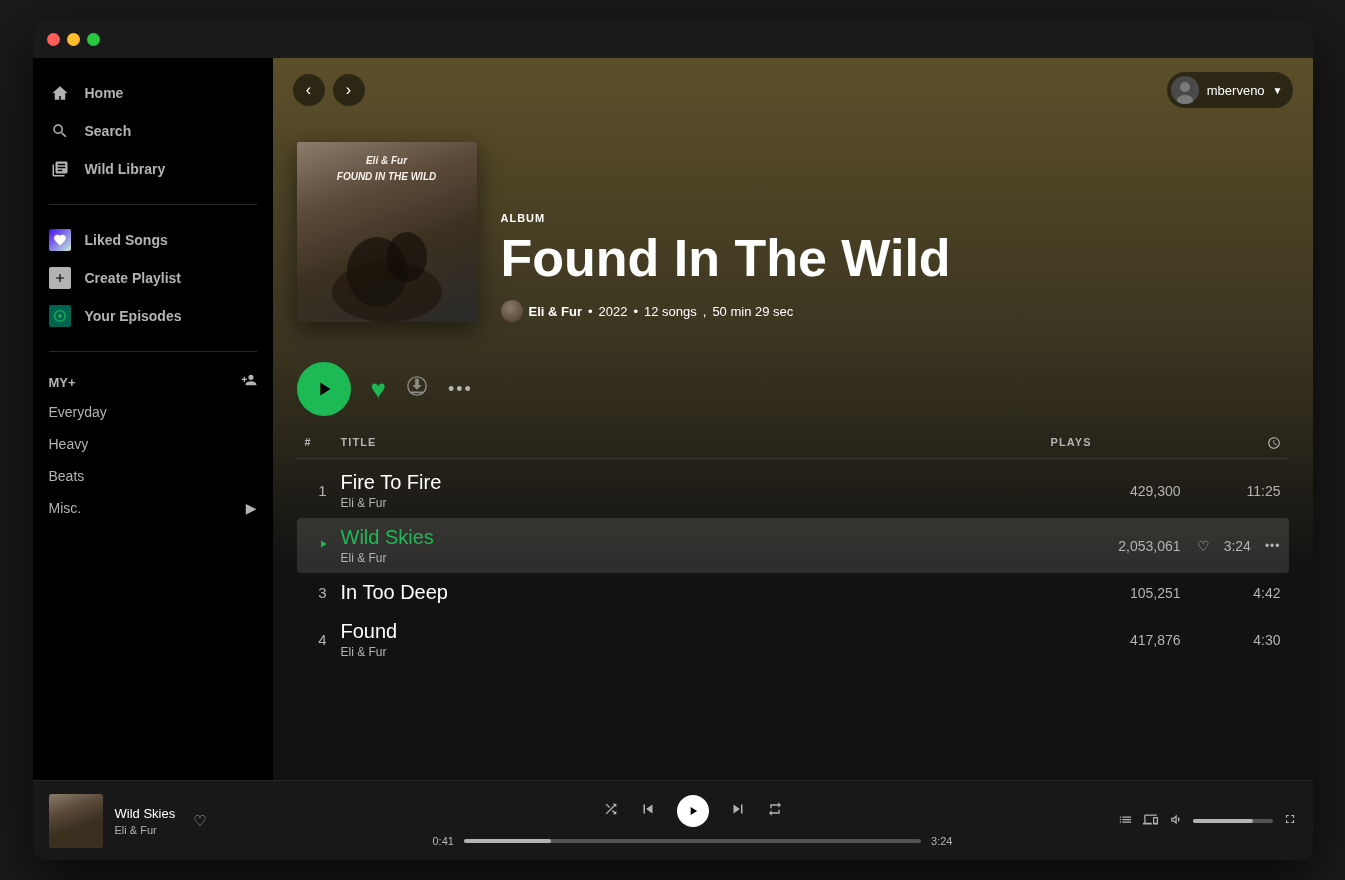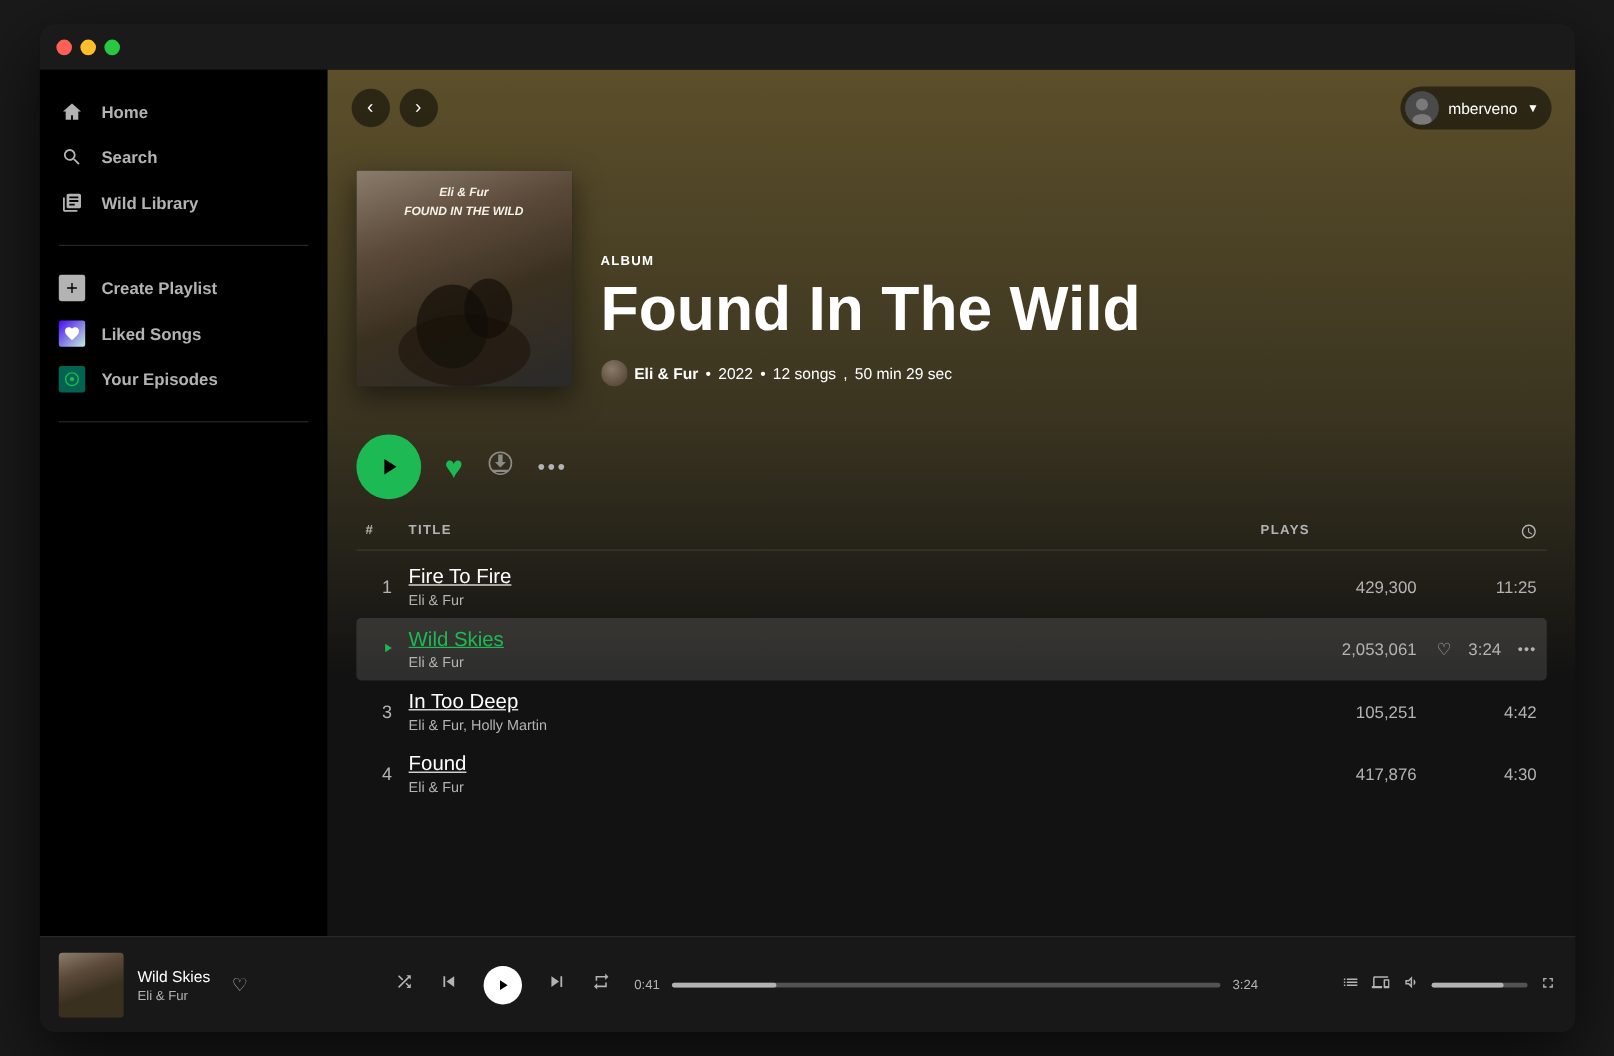--- a/index.html
+++ b/index.html
@@ -315,24 +315,23 @@
     .track-row.active { background: rgba(255,255,255,0.12); }
     .track-num {
       color: #b3b3b3;
       font-size: 15px;
       text-align: center;
     }
     .track-row.active .track-num { color: #1db954; }
     .track-play-icon { color: #1db954; font-size: 12px; }
     .track-info { display: flex; flex-direction: column; gap: 2px; }
     .track-name {
-      font-size: 17px;
+      font-size: 20px;
       color: #fff;
       font-weight: 400;
-      text-decoration: underline;
     }
     .track-row.active .track-name { color: #1db954; }
     .track-artist {
       font-size: 12px;
       color: #b3b3b3;
     }
     .track-plays {
       font-size: 14px;
       color: #b3b3b3;
       text-align: right;
@@ -383,23 +382,23 @@
     }
     .player-track-artist {
       font-size: 11px;
       color: #b3b3b3;
     }
     .player-heart { color: #b3b3b3; font-size: 15px; cursor: pointer; margin-left: 6px; }
 
     .player-center {
       flex: 1;
       display: flex;
-      flex-direction: row;
-      align-items: center;
-      gap: 20px;
+      flex-direction: column;
+      align-items: center;
+      gap: 8px;
     }
     .player-controls {
       display: flex;
       align-items: center;
       gap: 20px;
     }
     .pc-btn {
       background: none;
       border: none;
       color: #b3b3b3;
@@ -524,49 +523,72 @@
                 <path d="M4 6H2v14c0 1.1.9 2 2 2h14v-2H4V6zm16-4H8c-1.1 0-2 .9-2 2v12c0 1.1.9 2 2 2h12c1.1 0 2-.9 2-2V4c0-1.1-.9-2-2-2zm-1 9H9V9h10v2zm-4 4H9v-2h6v2zm4-8H9V5h10v2z"></path>
               </svg>
           </div>
           <span>Wild Library</span>
         </div>
       </div>
 
       <div class="sidebar-divider"></div>
 
       <div class="sidebar-section">
+        <div class="sidebar-item liked-songs">
+          <div class="si-icon">
+            <svg width="14" height="14" viewBox="0 0 24 24" fill="#fff">
+                <path d="M12 21.35l-1.45-1.32C5.4 15.36 2 12.28 2 8.5 2 5.42 4.42 3 7.5 3c1.74 0 3.41.81 4.5 2.09C13.09 3.81 14.76 3 16.5 3 19.58 3 22 5.42 22 8.5c0 3.78-3.4 6.86-8.55 11.54L12 21.35z"></path>
+              </svg>
+          </div>
+          <span>Liked Songs</span>
+        </div>
         <div class="sidebar-item create-playlist">
           <div class="si-icon">
             <svg width="14" height="14" viewBox="0 0 24 24" fill="currentColor">
                 <path d="M19 13h-6v6h-2v-6H5v-2h6V5h2v6h6v2z"></path>
               </svg>
           </div>
           <span>Create Playlist</span>
-        </div>
-        <div class="sidebar-item liked-songs">
-          <div class="si-icon">
-            <svg width="14" height="14" viewBox="0 0 24 24" fill="#fff">
-                <path d="M12 21.35l-1.45-1.32C5.4 15.36 2 12.28 2 8.5 2 5.42 4.42 3 7.5 3c1.74 0 3.41.81 4.5 2.09C13.09 3.81 14.76 3 16.5 3 19.58 3 22 5.42 22 8.5c0 3.78-3.4 6.86-8.55 11.54L12 21.35z"></path>
-              </svg>
-          </div>
-          <span>Liked Songs</span>
         </div>
         <div class="sidebar-item your-episodes">
           <div class="si-icon">
             <svg width="14" height="14" viewBox="0 0 24 24" fill="#1db954">
                 <circle cx="12" cy="12" r="3"></circle>
                 <path d="M12 2C6.48 2 2 6.48 2 12s4.48 10 10 10 10-4.48 10-10S17.52 2 12 2zm0 18c-4.41 0-8-3.59-8-8s3.59-8 8-8 8 3.59 8 8-3.59 8-8 8z"></path>
               </svg>
           </div>
           <span>Your Episodes</span>
         </div>
       </div>
 
       <div class="sidebar-divider"></div>
 
+      <div class="sidebar-playlist-section">
+        <div class="sidebar-playlist-header">
+          <span>MY+</span>
+          <span style="font-size:16px; cursor:pointer;">
+            <svg width="16" height="16" viewBox="0 0 24 24" fill="currentColor">
+                <path d="M15 12c2.21 0 4-1.79 4-4s-1.79-4-4-4-4 1.79-4 4 1.79 4 4 4zm-9-2V7H4v3H1v2h3v3h2v-3h3v-2H6zm9 4c-2.67 0-8 1.34-8 4v2h16v-2c0-2.66-5.33-4-8-4z"></path>
+              </svg>
+          </span>
+        </div>
+        <div class="playlist-item">
+          <span>Everyday</span>
+        </div>
+        <div class="playlist-item">
+          <span>Heavy</span>
+        </div>
+        <div class="playlist-item">
+          <span>Beats</span>
+        </div>
+        <div class="playlist-item">
+          <span>Misc.</span>
+          <span>▶</span>
+        </div>
+      </div>
     </div>
 
     <div class="main-content">
 
       <div class="main-header">
         <div class="nav-buttons">
           <button class="nav-btn">‹</button>
           <button class="nav-btn">›</button>
         </div>
         <div class="user-menu">
@@ -669,21 +691,20 @@
             <span class="track-like-icon" style="opacity:1;">♡</span>
             <span>3:24</span>
             <span class="track-more-icon" style="opacity:1; font-size:12px; letter-spacing:1px;">•••</span>
           </div>
         </div>
 
         <div class="track-row">
           <span class="track-num">3</span>
           <div class="track-info">
             <span class="track-name">In Too Deep</span>
-            <span class="track-artist">Eli &amp; Fur, Holly Martin</span>
           </div>
           <span class="track-plays">105,251</span>
           <div class="track-duration-cell">
             <span>4:42</span>
           </div>
         </div>
 
         <div class="track-row">
           <span class="track-num">4</span>
           <div class="track-info">

